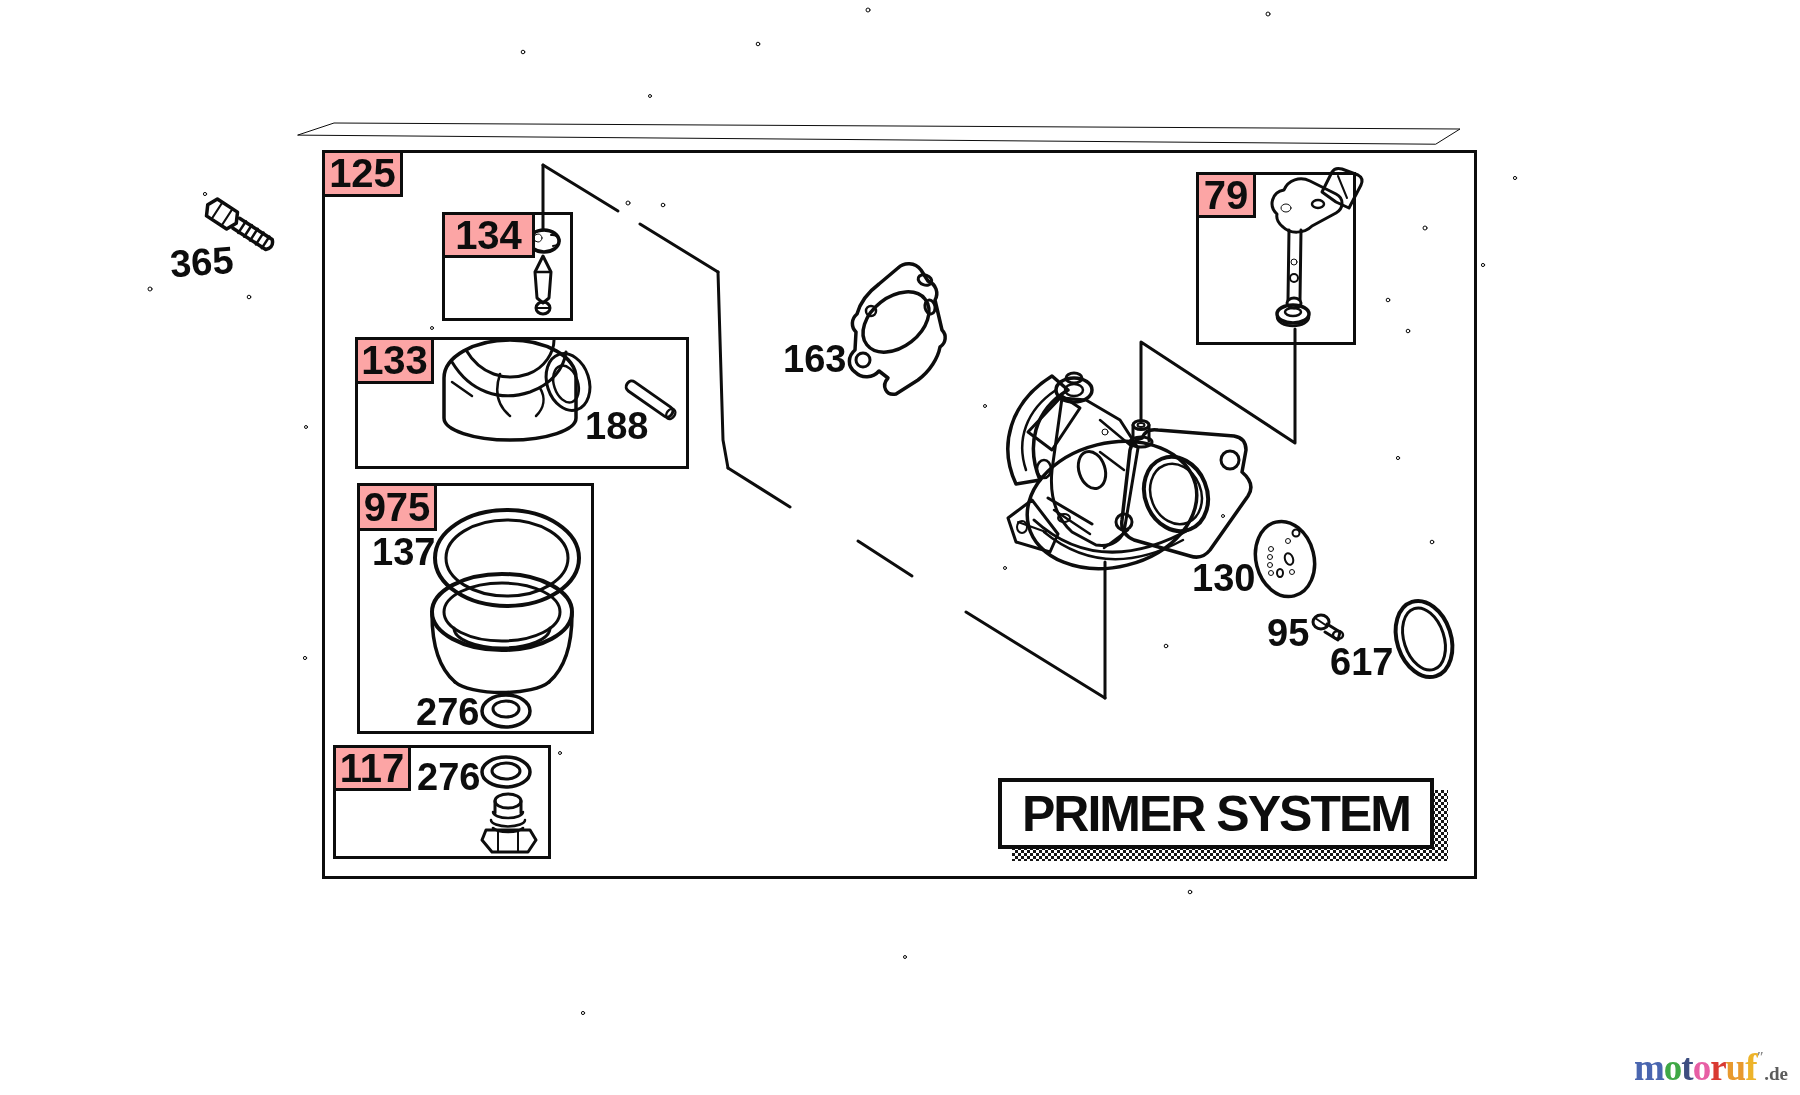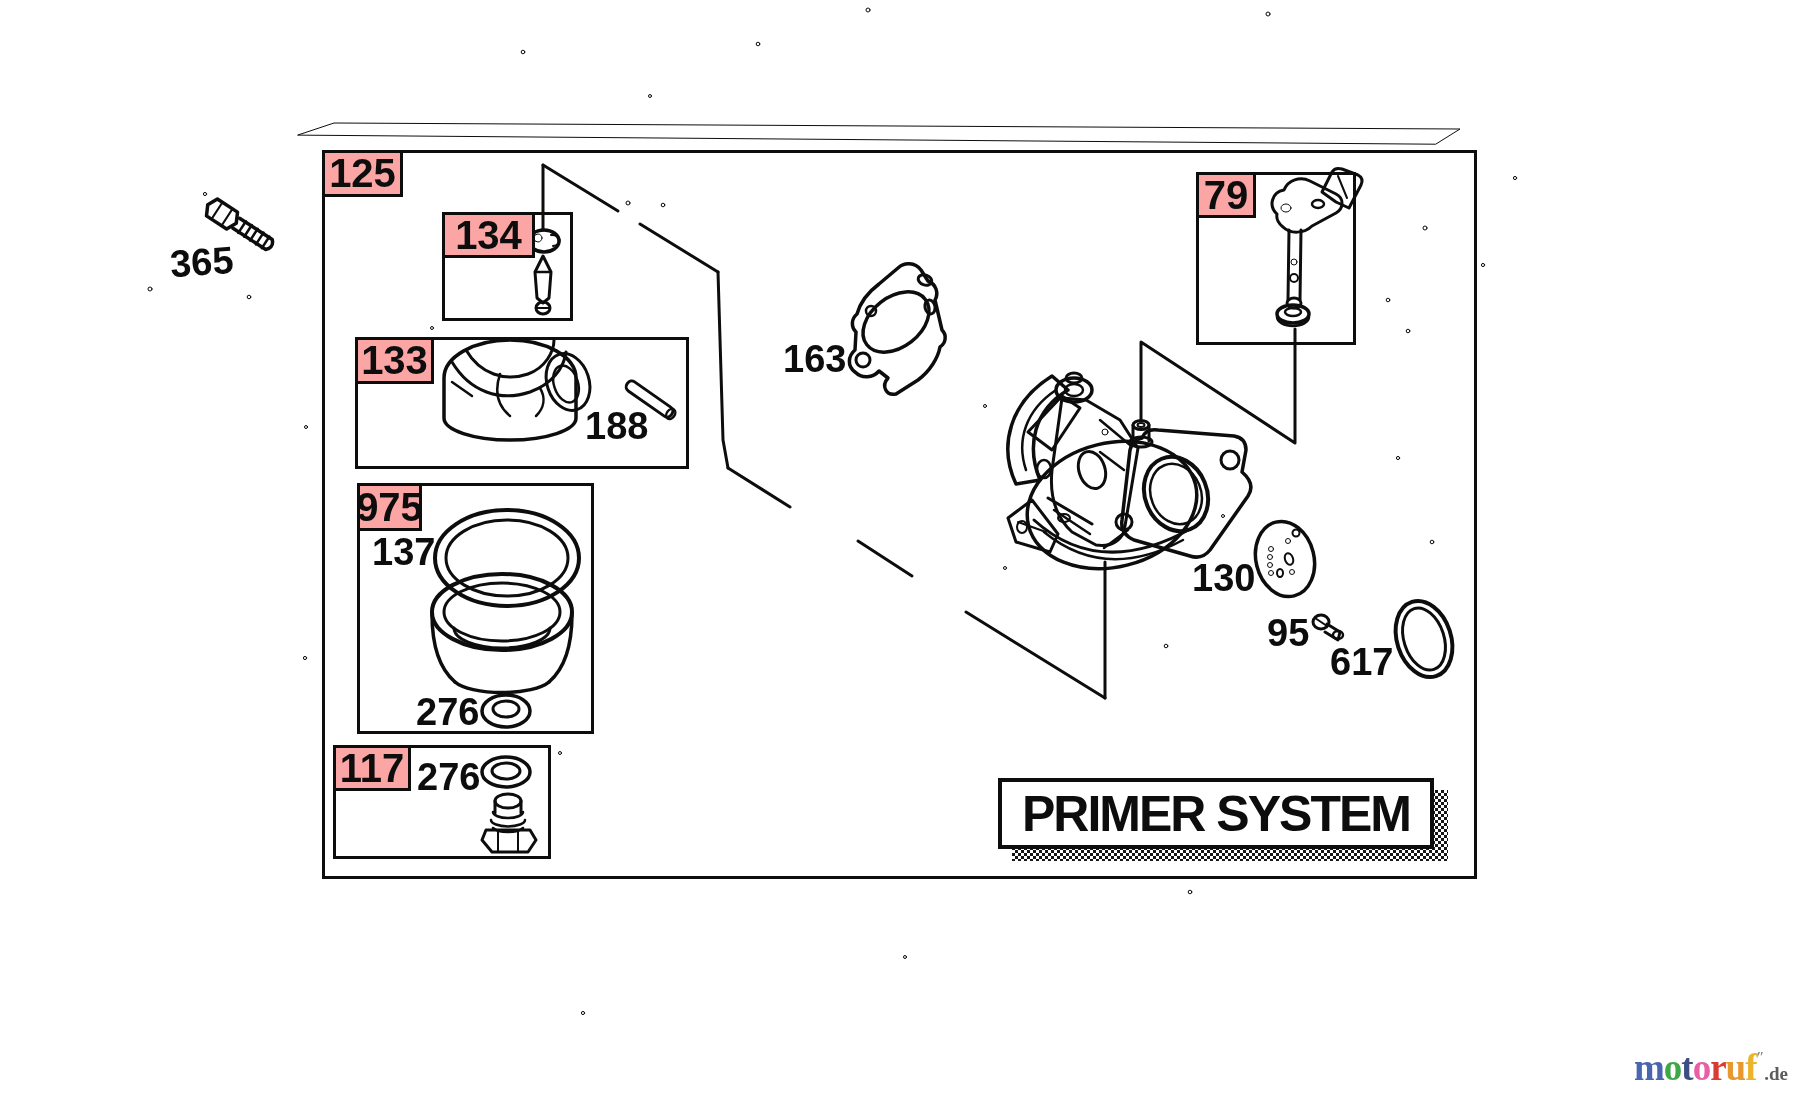--- a/index.html
+++ b/index.html
@@ -249,21 +249,21 @@
   <div class="gbox" style="left:322px;top:150px;width:1155px;height:729px;"></div>
   <div class="numbox" style="left:322px;top:150px;width:81px;height:47px;">125</div>
 
   <div class="gbox" style="left:442px;top:212px;width:131px;height:109px;"></div>
   <div class="numbox" style="left:442px;top:212px;width:93px;height:46px;">134</div>
 
   <div class="gbox" style="left:355px;top:337px;width:334px;height:132px;"></div>
   <div class="numbox" style="left:355px;top:337px;width:79px;height:47px;">133</div>
 
   <div class="gbox" style="left:357px;top:483px;width:237px;height:251px;"></div>
-  <div class="numbox" style="left:357px;top:483px;width:65px;height:48px;">975</div>
+  <div class="numbox" style="left:357px;top:483px;width:80px;height:48px;">975</div>
 
   <div class="gbox" style="left:333px;top:745px;width:218px;height:114px;"></div>
   <div class="numbox" style="left:333px;top:745px;width:78px;height:46px;">117</div>
 
   <div class="gbox" style="left:1196px;top:172px;width:160px;height:173px;"></div>
   <div class="numbox" style="left:1196px;top:172px;width:60px;height:46px;">79</div>
 
   <div class="callout tilt" style="left:170px;top:243px;">365</div>
   <div class="callout" style="left:783px;top:340px;">163</div>
   <div class="callout" style="left:585px;top:407px;">188</div>

